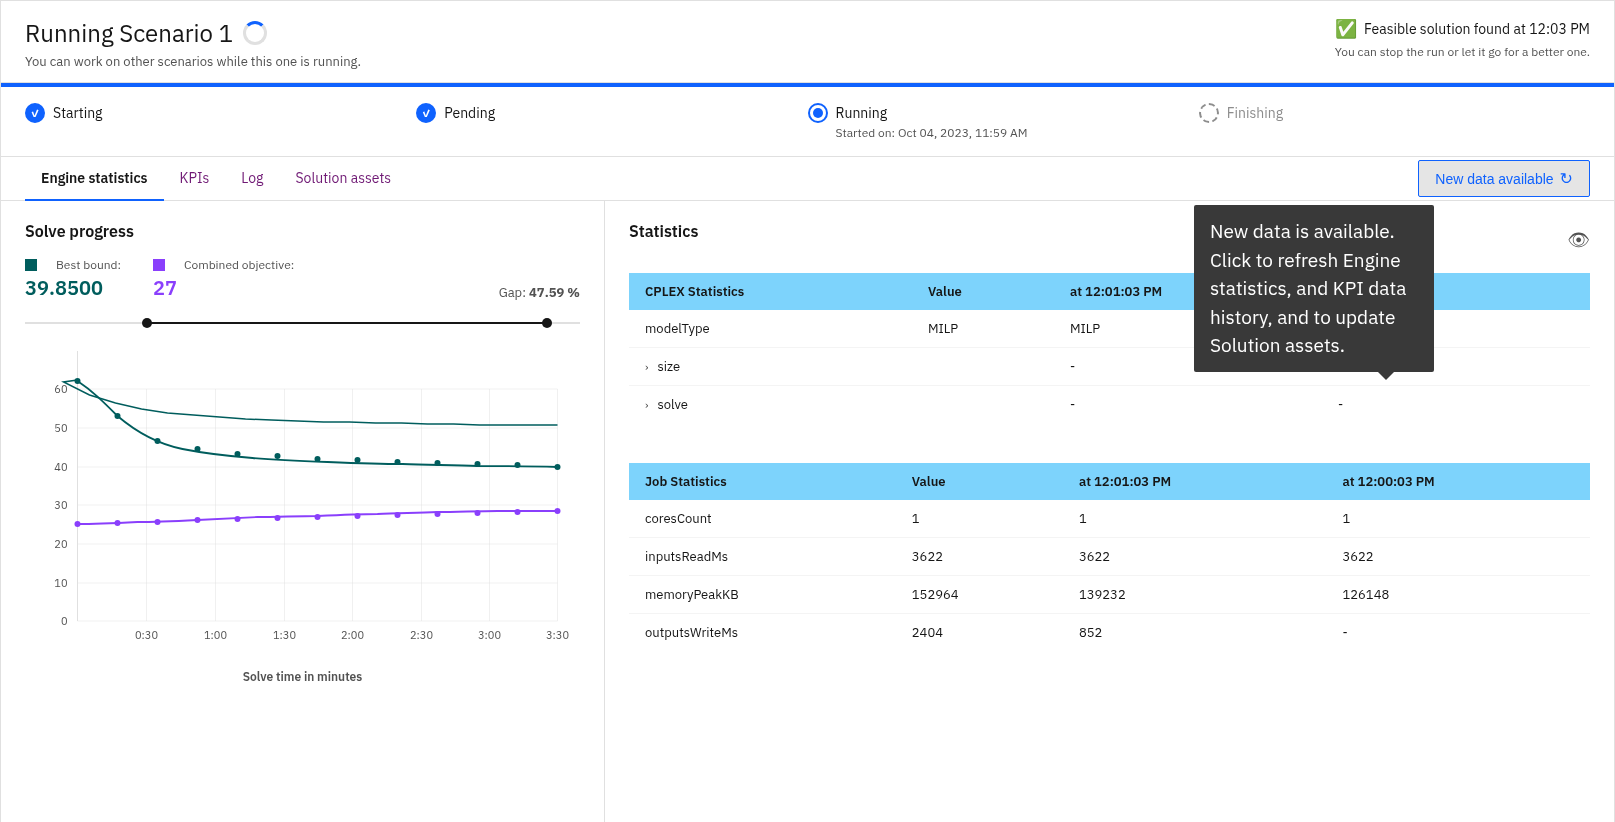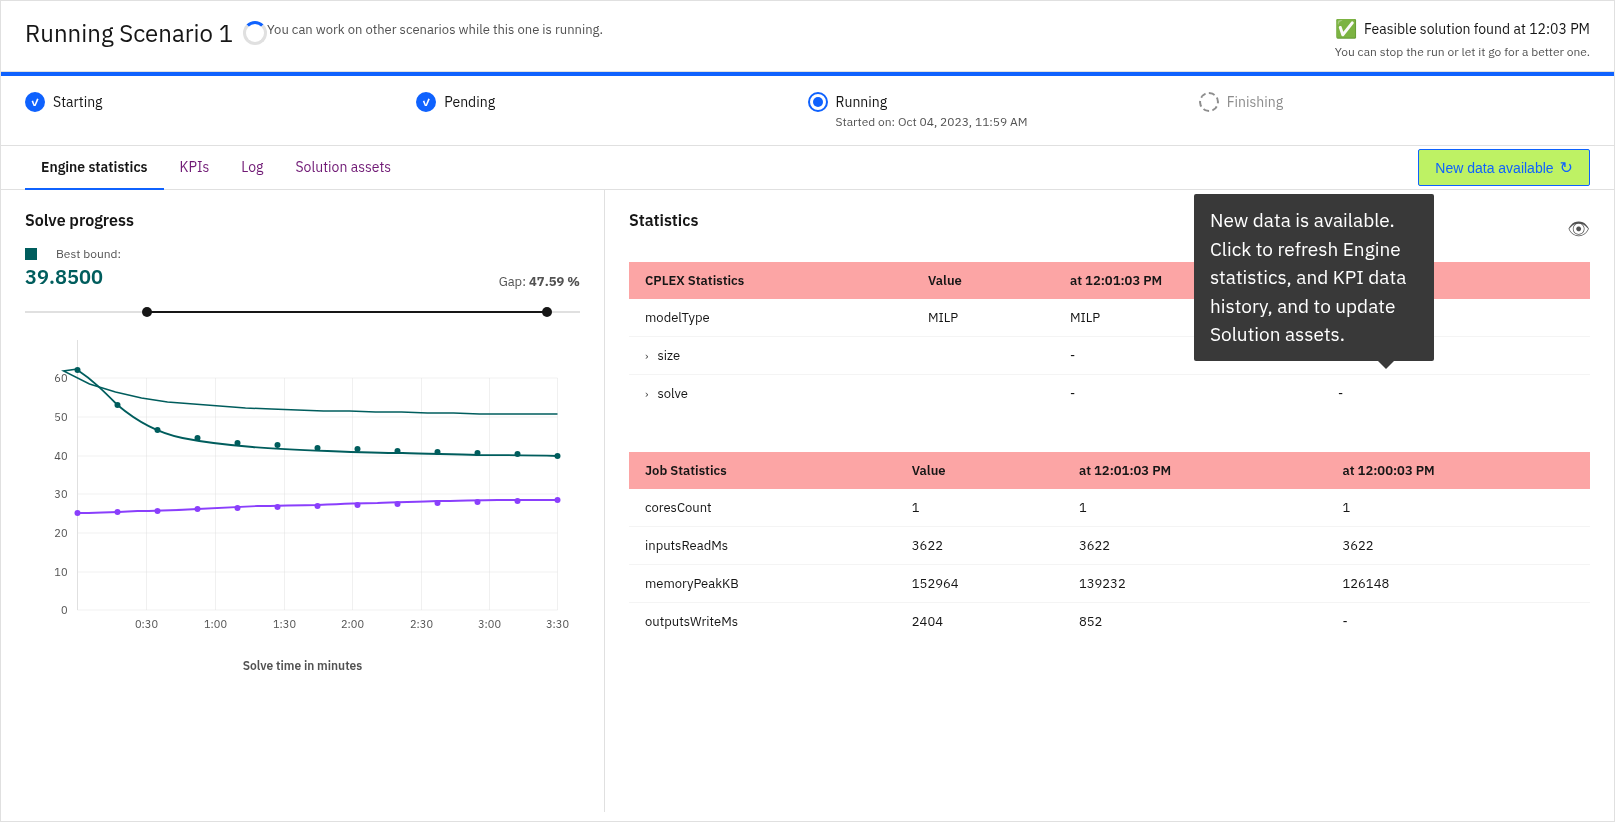--- a/index.html
+++ b/index.html
@@ -2,21 +2,21 @@
 <html><head>
   <meta charset="utf-8">
   <style>
     * { box-sizing: border-box; margin: 0; padding: 0; }
     body { font-family: 'IBM Plex Sans', Arial, sans-serif; background: #f4f4f4; font-size: 14px; color: #161616; }
 
     .app-container { background: #fff; border: 1px solid #e0e0e0; width: 1615px; min-height: 822px; position: relative; overflow: hidden; }
 
     
     .header { padding: 16px 24px 12px 24px; display: flex; align-items: flex-start; justify-content: space-between; border-bottom: 1px solid #e0e0e0; }
-    .header-left { display: flex; flex-direction: row; }
+    .header-left { display: flex; flex-direction: column; }
     .header-title { display: flex; align-items: center; gap: 10px; font-size: 24px; font-weight: 400; color: #161616; }
     .spinner { width: 24px; height: 24px; border: 3px solid #e0e0e0; border-top-color: #0f62fe; border-radius: 50%; animation: spin 1s linear infinite; }
     @keyframes spin { to { transform: rotate(360deg); } }
     .header-subtitle { font-size: 13px; color: #525252; margin-top: 4px; }
     .header-right { display: flex; flex-direction: column; align-items: flex-end; gap: 4px; }
     .feasible-badge { display: flex; align-items: center; gap: 6px; font-size: 14px; color: #161616; }
     .feasible-icon { color: #24a148; font-size: 18px; }
     .feasible-subtitle { font-size: 12px; color: #525252; }
 
     
@@ -34,21 +34,21 @@
     .step-check { color: #fff; font-size: 10px; font-weight: bold; }
     .step-label { font-size: 14px; font-weight: 400; color: #161616; }
     .step-sublabel { font-size: 12px; color: #525252; margin-top: 2px; margin-left: 28px; }
     .step-icon-finishing { width: 20px; height: 20px; border-radius: 50%; border: 2px dashed #8d8d8d; display: flex; align-items: center; justify-content: center; }
 
     
     .tabs-container { display: flex; align-items: center; padding: 0 24px; border-bottom: 1px solid #e0e0e0; position: relative; }
     .tab { padding: 12px 16px; cursor: pointer; font-size: 14px; color: #701a75; border-bottom: 2px solid transparent; margin-bottom: -1px; }
     .tab.active { color: #161616; border-bottom: 2px solid #0f62fe; font-weight: 600; }
     .tab-spacer { flex: 1; }
-    .new-data-btn { display: flex; align-items: center; gap: 6px; padding: 8px 16px; background: #bef264; border: 1px solid #0f62fe; color: #0f62fe; cursor: pointer; font-size: 14px; border-radius: 2px; white-space: nowrap; }
+    .new-data-btn { display: flex; align-items: center; gap: 6px; padding: 8px 16px; background: #e5e5e5; border: 1px solid #0f62fe; color: #0f62fe; cursor: pointer; font-size: 14px; border-radius: 2px; white-space: nowrap; }
     .refresh-icon { font-size: 16px; }
 
     
     .tooltip-box { position: absolute; right: 180px; top: 48px; background: #393939; color: #fff; padding: 12px 16px; font-size: 19px; width: 240px; line-height: 1.5; z-index: 10; border-radius: 2px; }
     .tooltip-box::after { content: ''; position: absolute; bottom: -8px; right: 40px; border-left: 8px solid transparent; border-right: 8px solid transparent; border-top: 8px solid #393939; }
 
     
     .main-content { display: flex; padding: 0; height: calc(822px - 200px); }
 
     
@@ -71,21 +71,21 @@
 
     .chart-svg-container { width: 100%; height: 320px; }
     .chart-xlabel { text-align: center; font-size: 12px; font-weight: 600; color: #525252; margin-top: 8px; }
 
     
     .right-panel { flex: 1; padding: 20px 24px; background: #fff; overflow-y: auto; }
     .right-panel-header { display: flex; align-items: center; justify-content: space-between; margin-bottom: 16px; }
     .eye-icon { cursor: pointer; font-size: 18px; color: #525252; }
 
     .stats-table { width: 100%; border-collapse: collapse; margin-bottom: 24px; }
-    .stats-table th { background: #fca5a5; padding: 10px 16px; text-align: left; font-size: 13px; font-weight: 600; color: #161616; }
+    .stats-table th { background: #7dd3fc; padding: 10px 16px; text-align: left; font-size: 13px; font-weight: 600; color: #161616; }
     .stats-table td { padding: 10px 16px; font-size: 13px; color: #161616; border-bottom: 1px solid #f4f4f4; }
     .stats-table tr:last-child td { border-bottom: none; }
 
     .expand-icon { color: #525252; margin-right: 6px; font-size: 11px; cursor: pointer; }
   </style>
 </head>
 <body>
 
 <div class="app-container">
 
@@ -168,20 +168,27 @@
     <div class="left-panel">
       <div class="panel-title">Solve progress</div>
 
       <div class="chart-legend">
         <div class="legend-item">
           <div class="legend-label">
             <span class="legend-square" style="background:#005d5d;"></span>
             <span>Best bound:</span>
           </div>
           <div class="legend-value" style="color:#005d5d;">39.8500</div>
+        </div>
+        <div class="legend-item">
+          <div class="legend-label">
+            <span class="legend-square" style="background:#8a3ffc;"></span>
+            <span>Combined objective:</span>
+          </div>
+          <div class="legend-value" style="color:#8a3ffc;">27</div>
         </div>
         <div class="legend-gap">
           <span>Gap:</span>
           <strong>47.59 %</strong>
         </div>
       </div>
 
       <div class="range-slider">
         <div class="range-track"></div>
         <div class="range-fill"></div>

